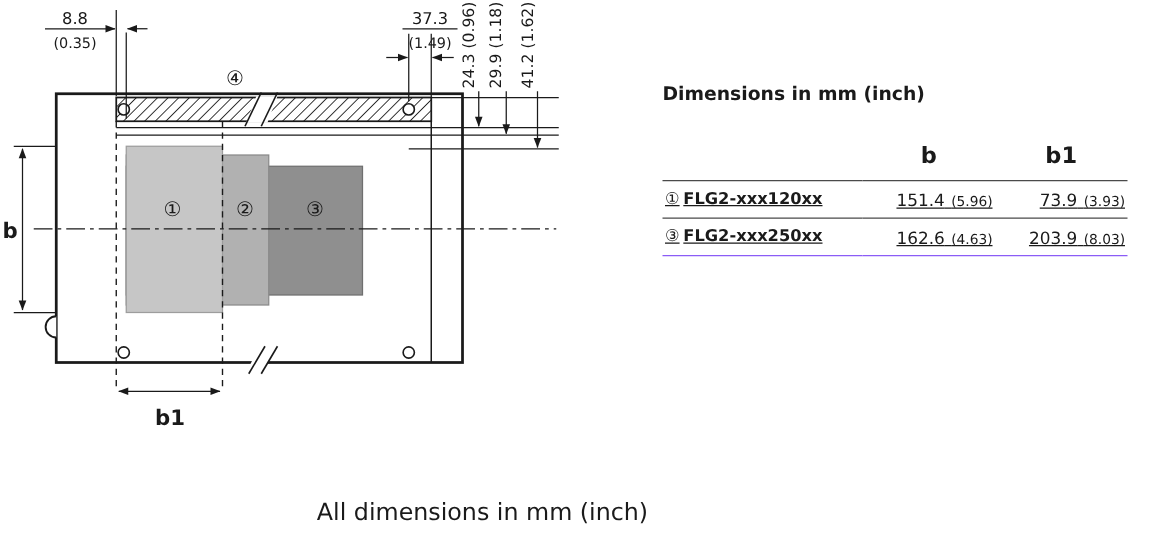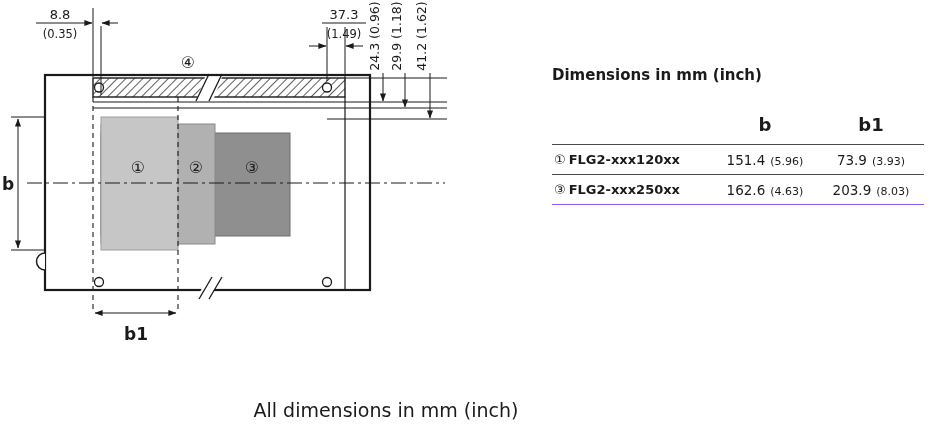--- a/index.html
+++ b/index.html
@@ -14,37 +14,37 @@
   svg.drawing text {
     font-family:"DejaVu Sans","Liberation Sans",sans-serif;
     fill:#1a1a1a;
   }
   .dim-num  { font-size:13px; }
   .dim-inch { font-size:11.5px; }
   .dim-rot  { font-size:12.5px; }
   .callout  { font-size:16px; }
   .dim-bold { font-size:17px; font-weight:bold; }
 
-  .dim-panel { position:absolute; left:530px; top:66px; width:372px;margin-left:22px; }
+  .dim-panel { position:absolute; left:530px; top:66px; width:372px; }
   .dim-panel h3 { margin:0 0 30px 0; font-size:15px; font-weight:bold; }
 
   table.dims { border-collapse:collapse; width:100%; }
   table.dims th {
     font-size:18px; font-weight:bold; text-align:center;
     padding:0 0 9px 0;
   }
   table.dims th.c-model { width:160px; }
   table.dims th.c-b, table.dims th.c-b1 { width:106px; }
   table.dims tbody td {
     border-top:1px solid #4a4a4a;
     padding:5px 2px; vertical-align:middle;
   }
   table.dims tbody tr:last-child td { border-bottom:1px solid #8b5cf6; }
-  td.model { font-weight:bold; font-size:13px; white-space:nowrap; }
-  td.val { text-align:center; white-space:nowrap; }
+  td.model { font-weight:bold; font-size:13px; white-space:nowrap;text-decoration:underline; }
+  td.val { text-align:right; white-space:nowrap;text-decoration:underline; }
   .marker { font-weight:normal; font-size:13px; margin-right:3px; }
   .mm { font-size:13.5px; }
   .inch { font-size:11px; }
 
   .caption {
     position:absolute; left:230px; top:399px; width:312px;
     text-align:center; font-size:19px;
   }
 </style>
 </head>

